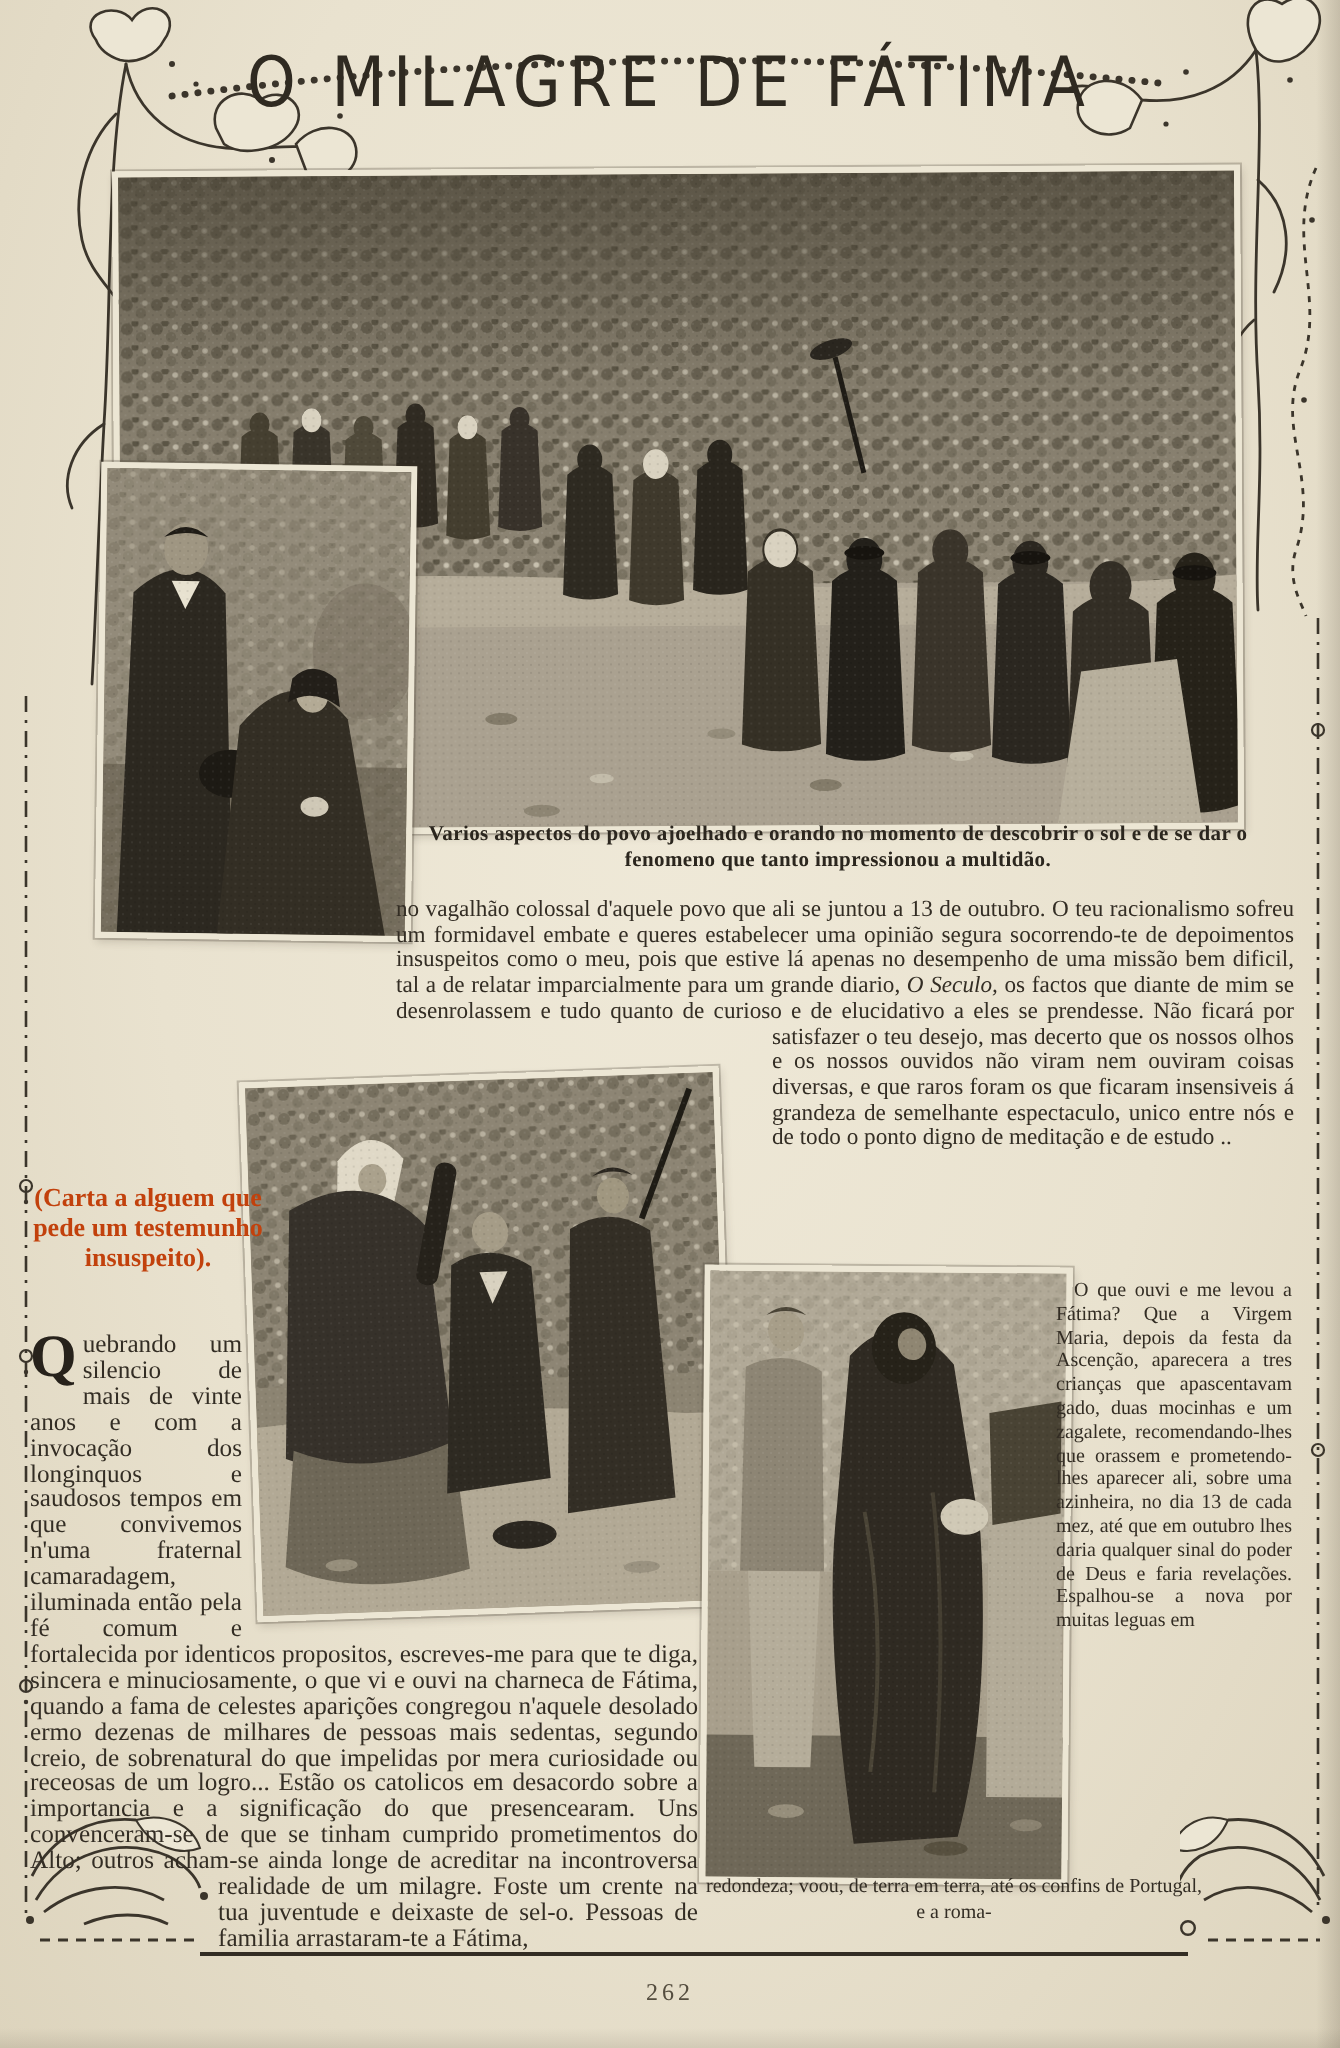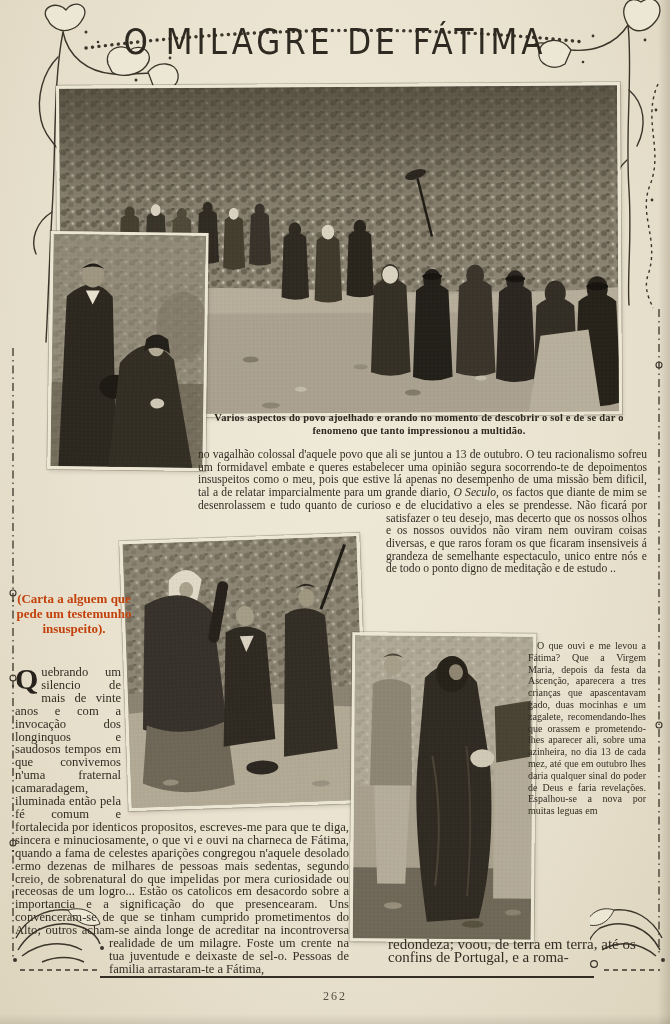--- a/index.html
+++ b/index.html
@@ -39,22 +39,22 @@
     font-size:12.6px;line-height:12.9px;
   }
   .cut-r{float:right;width:228px;height:142px;}
   .cut-orn{float:left;width:94px;height:64px;}
   .dropcap{float:left;font-size:30px;line-height:26px;padding-right:3px;font-weight:bold;color:#27221b;}
   .right-col{
     left:528px;top:640px;width:118px;text-align:justify;
     font-size:10px;line-height:11.8px;text-indent:9px;
   }
   .continuation{
-    left:352px;top:938px;width:250px;text-align:left;
-    font-size:15px;line-height:12.7px;margin-left:36px;
+    left:352px;top:938px;width:250px;text-align:center;
+    font-size:10px;line-height:12.7px;
   }
   .page-num{left:0;right:0;top:989px;text-align:center;font-size:12px;letter-spacing:2px;color:#544d3f;}
   .bottom-rule{left:100px;top:976px;width:494px;height:2px;background:#332d24;}
   .edge-shade{right:0;top:0;width:12px;height:1024px;background:linear-gradient(to left,rgba(70,60,45,.18),rgba(70,60,45,0));}
   .edge-shade-b{left:0;bottom:0;width:670px;height:10px;background:linear-gradient(to top,rgba(70,60,45,.12),rgba(70,60,45,0));}
   i{font-style:italic;margin-top:40px;}
 </style>
 </head>
 <body>
 

